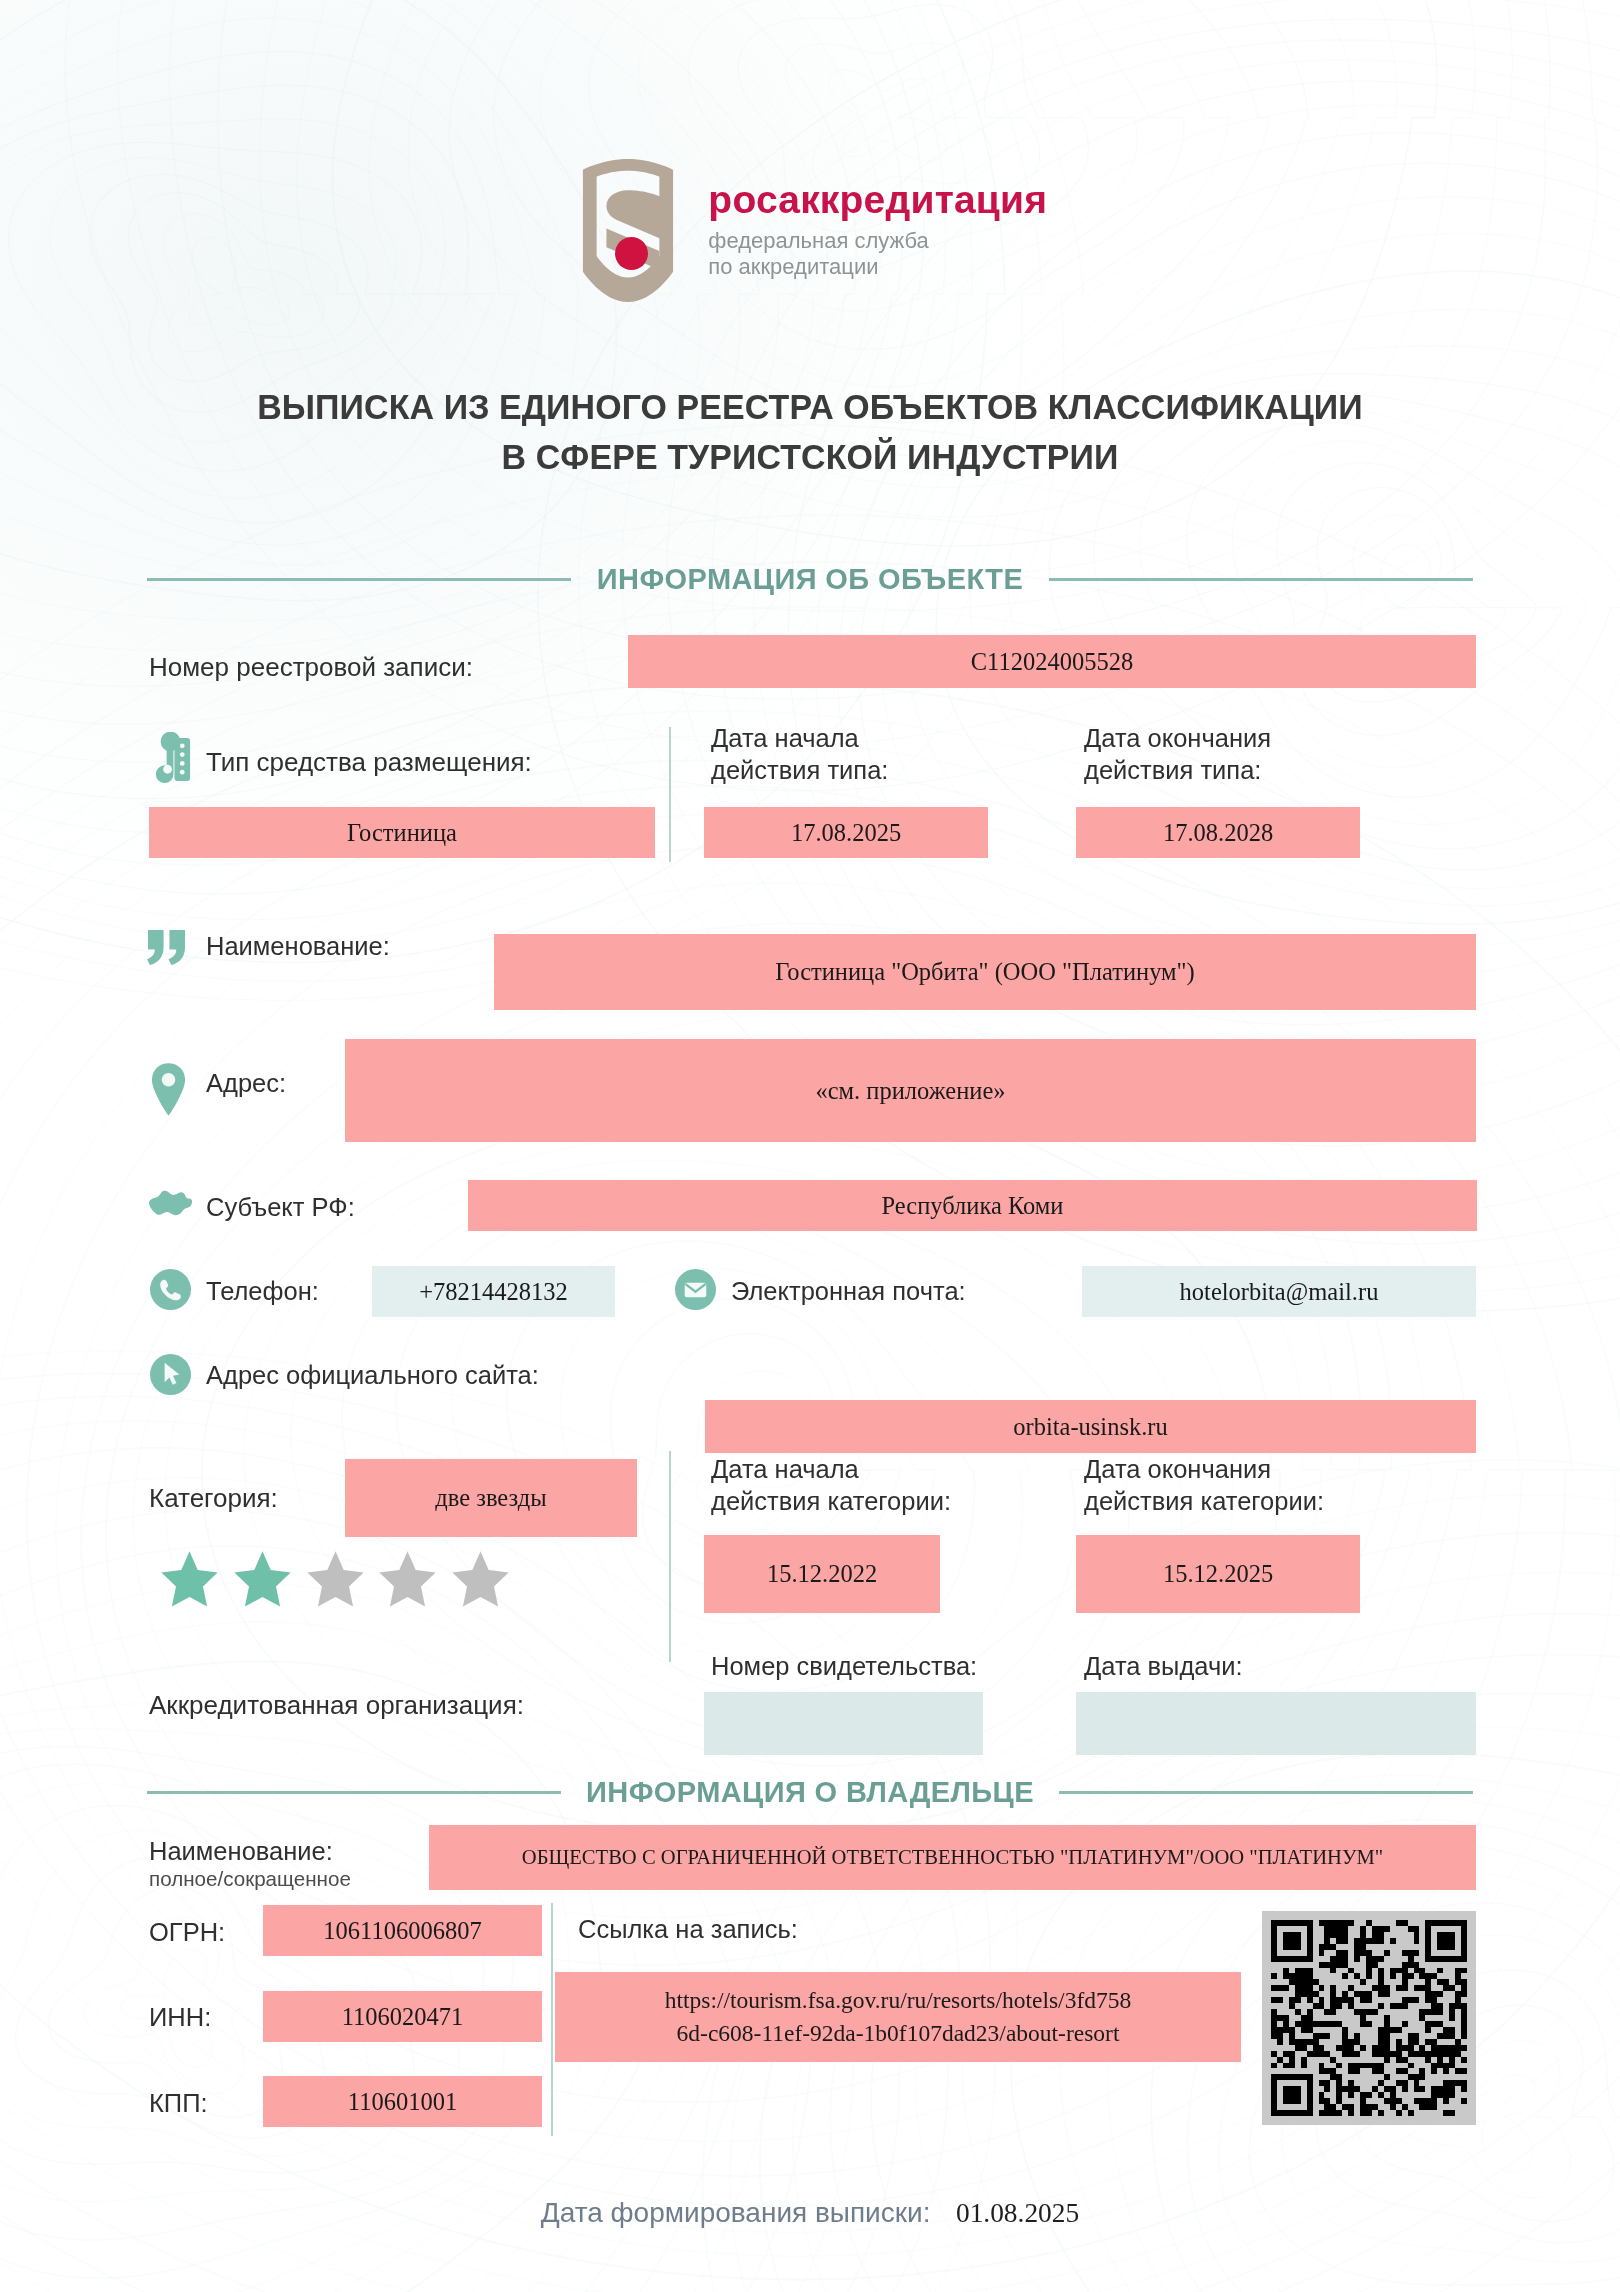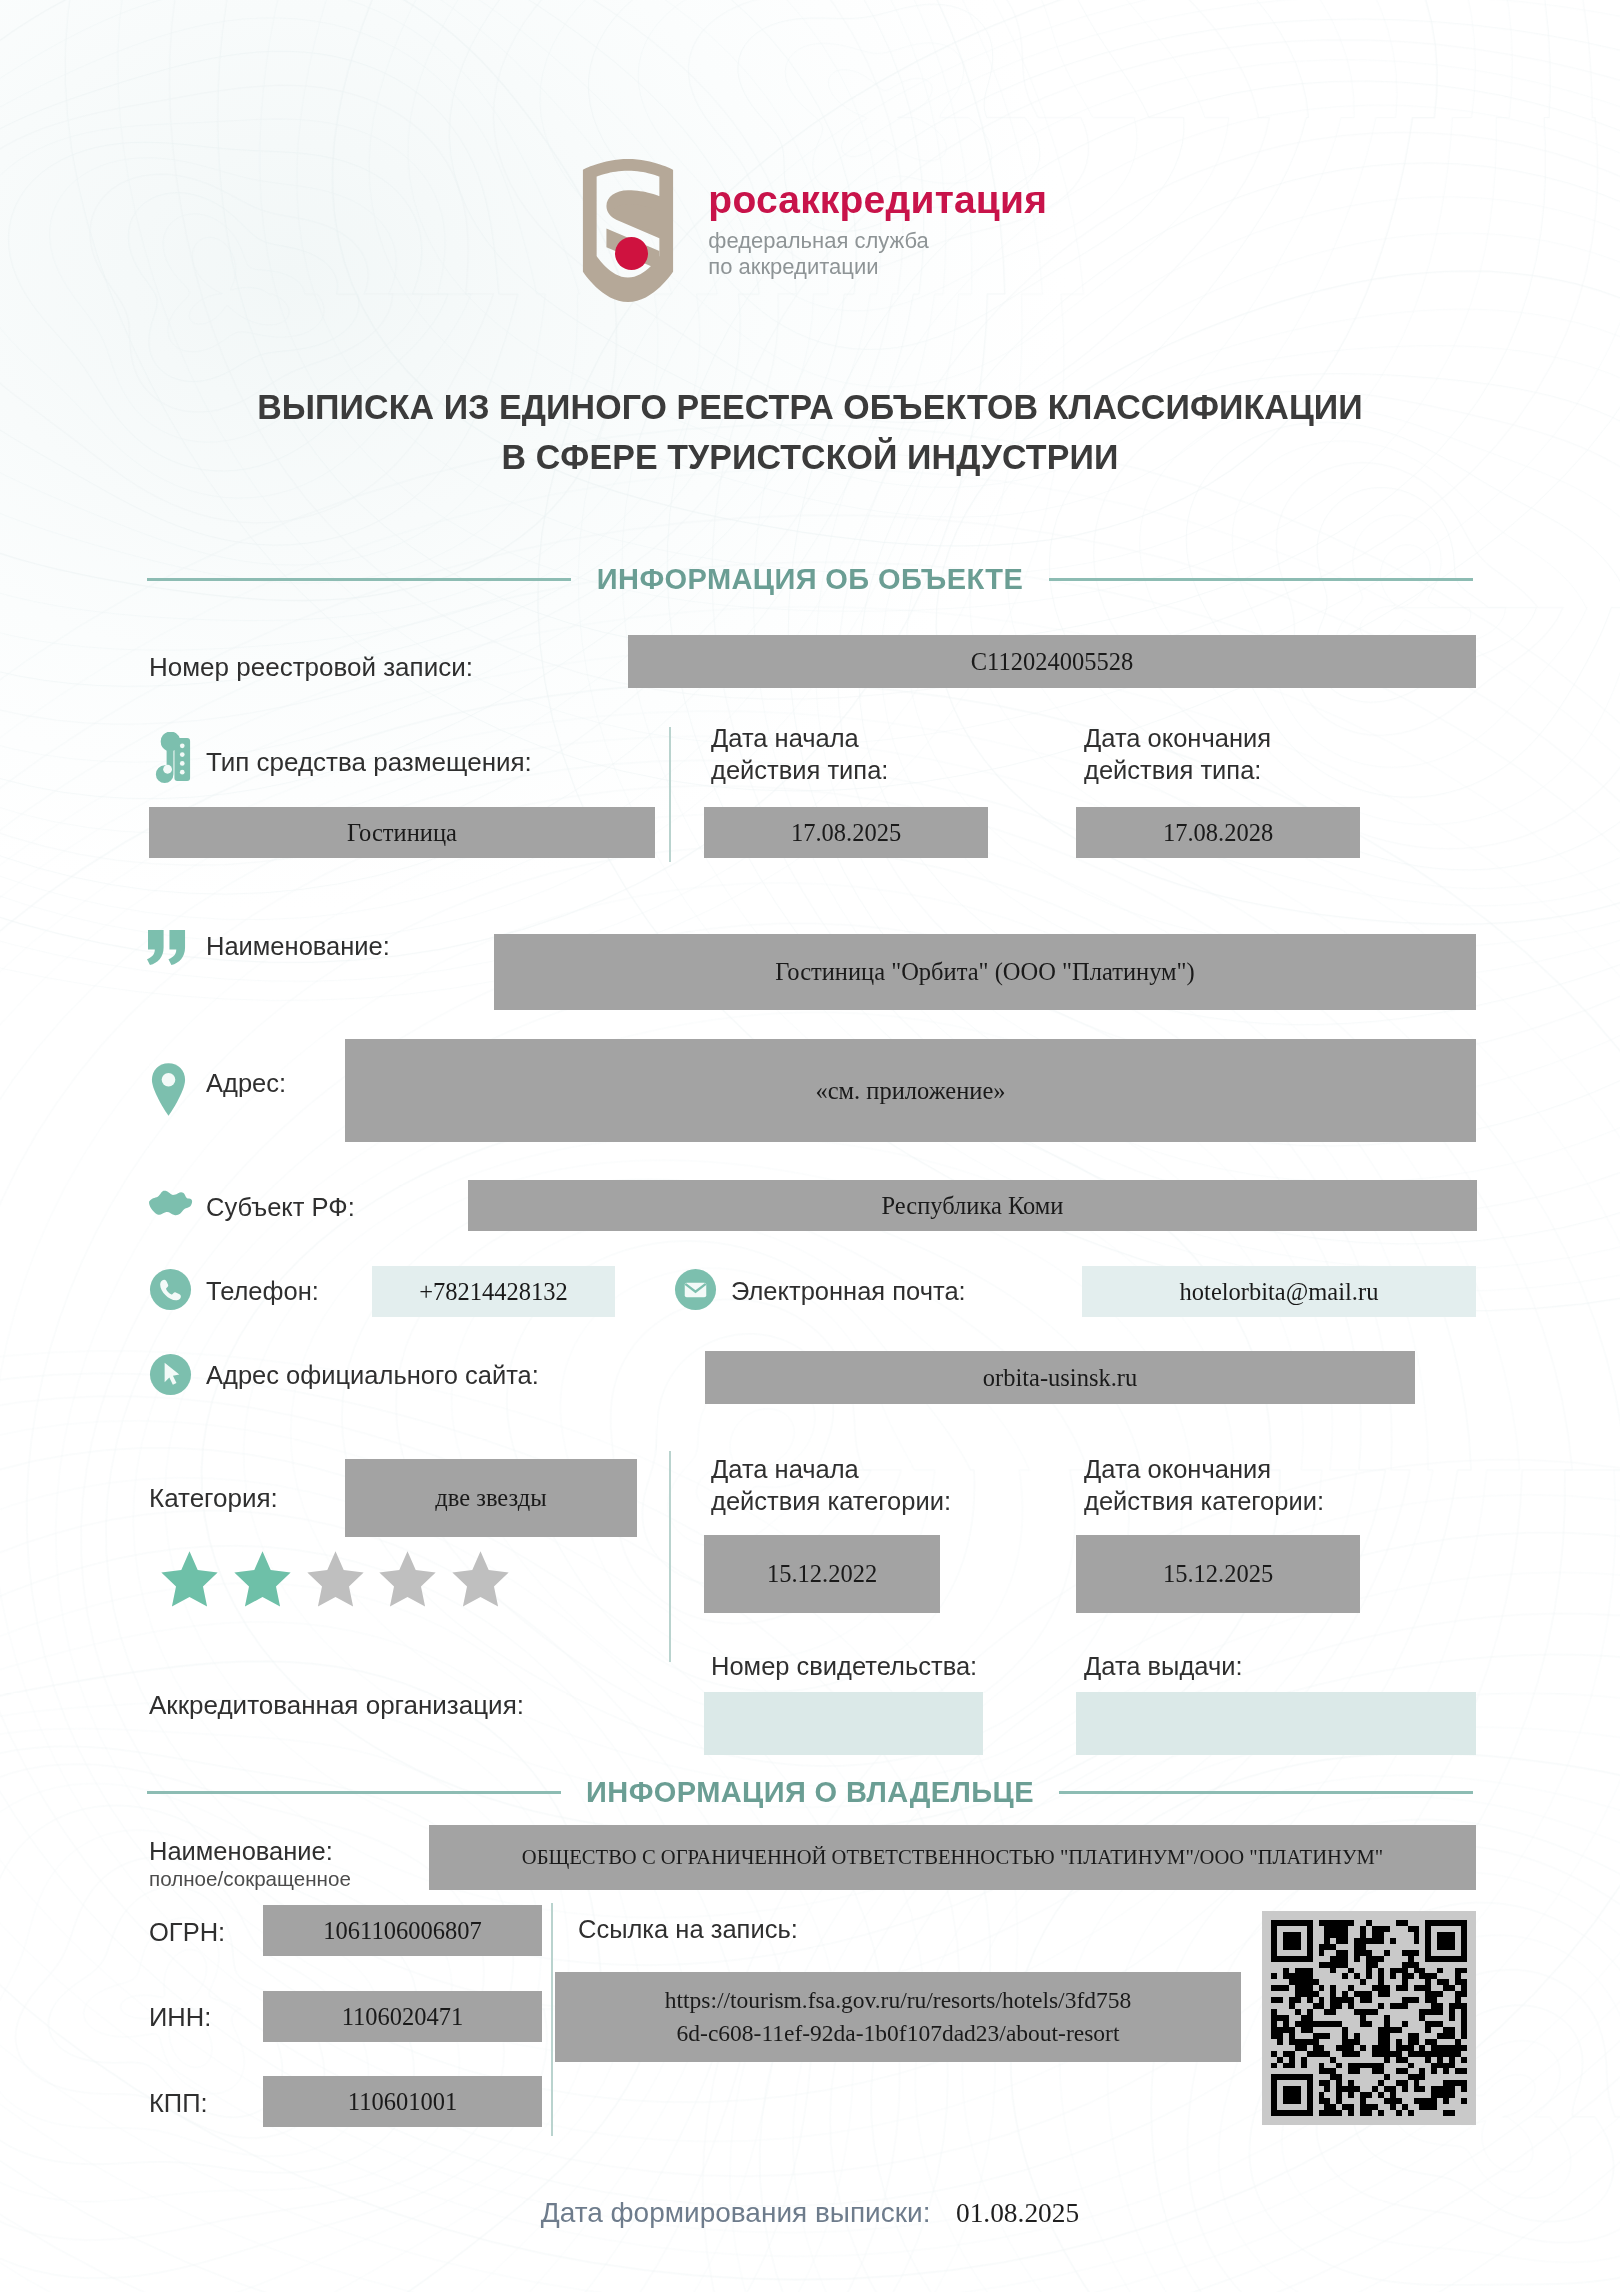--- a/index.html
+++ b/index.html
@@ -114,21 +114,21 @@
     color: #2f2f2f;
     font-size: 25.5px;
     line-height: 1.2;
     white-space: nowrap;
   }
   .lbl.bold { font-weight: 400; font-size: 26px; }
   .lbl.two { white-space: normal; line-height: 1.24; }
 
   .val {
     position: absolute;
-    background: #a3a3a3;
+    background: #fca5a5;
     color: #1a1a1a;
     font-family: "Liberation Serif", serif;
     font-size: 24.5px;
     display: flex;
     align-items: center;
     justify-content: center;
     text-align: center;
     padding: 0 9.8px;
     box-sizing: border-box;
     line-height: 1.22;
@@ -452,21 +452,21 @@
   <div class="lbl" style="left:731px; top:1276px;">Электронная почта:</div>
   <div class="val pale" style="left:1082px; top:1266px; width:394px; height:51px;">hotelorbita@mail.ru</div>
 
   <div class="icn" style="left:149px; top:1353px; width:43px; height:43px;">
     <svg viewBox="0 0 44 44" width="43" height="43" xmlns="http://www.w3.org/2000/svg">
       <circle cx="22" cy="22" r="21" fill="#7cbfae"></circle>
       <path fill="#f3faf8" d="M16 10l15 12-6.5 1.3 3.6 7.4-3.7 1.8-3.6-7.4L16 30z"></path>
     </svg>
   </div>
   <div class="lbl" style="left:206px; top:1360px;">Адрес официального сайта:</div>
-  <div class="val" style="left:705px; top:1351px; width:710px; height:53px;">orbita-usinsk.ru</div>
+  <div class="val" style="left:705px; top:1400px; width:771px; height:53px;">orbita-usinsk.ru</div>
 
   <div class="lbl bold" style="left:149px; top:1483px;">Категория:</div>
   <div class="val" style="left:345px; top:1459px; width:292px; height:78px;">две звезды</div>
 
   <div class="stars" id="star-row" style="left:159px; top:1549px;">
       <svg viewBox="0 0 52 52" width="61" height="61">
         <path d="M26 2 L33 18 L50 20 L37.5 32 L41 49 L26 41 L11 49 L14.5 32 L2 20 L19 18 Z" fill="#6ec0a8"></path>
       </svg>
       <svg viewBox="0 0 52 52" width="61" height="61">
         <path d="M26 2 L33 18 L50 20 L37.5 32 L41 49 L26 41 L11 49 L14.5 32 L2 20 L19 18 Z" fill="#6ec0a8"></path>

